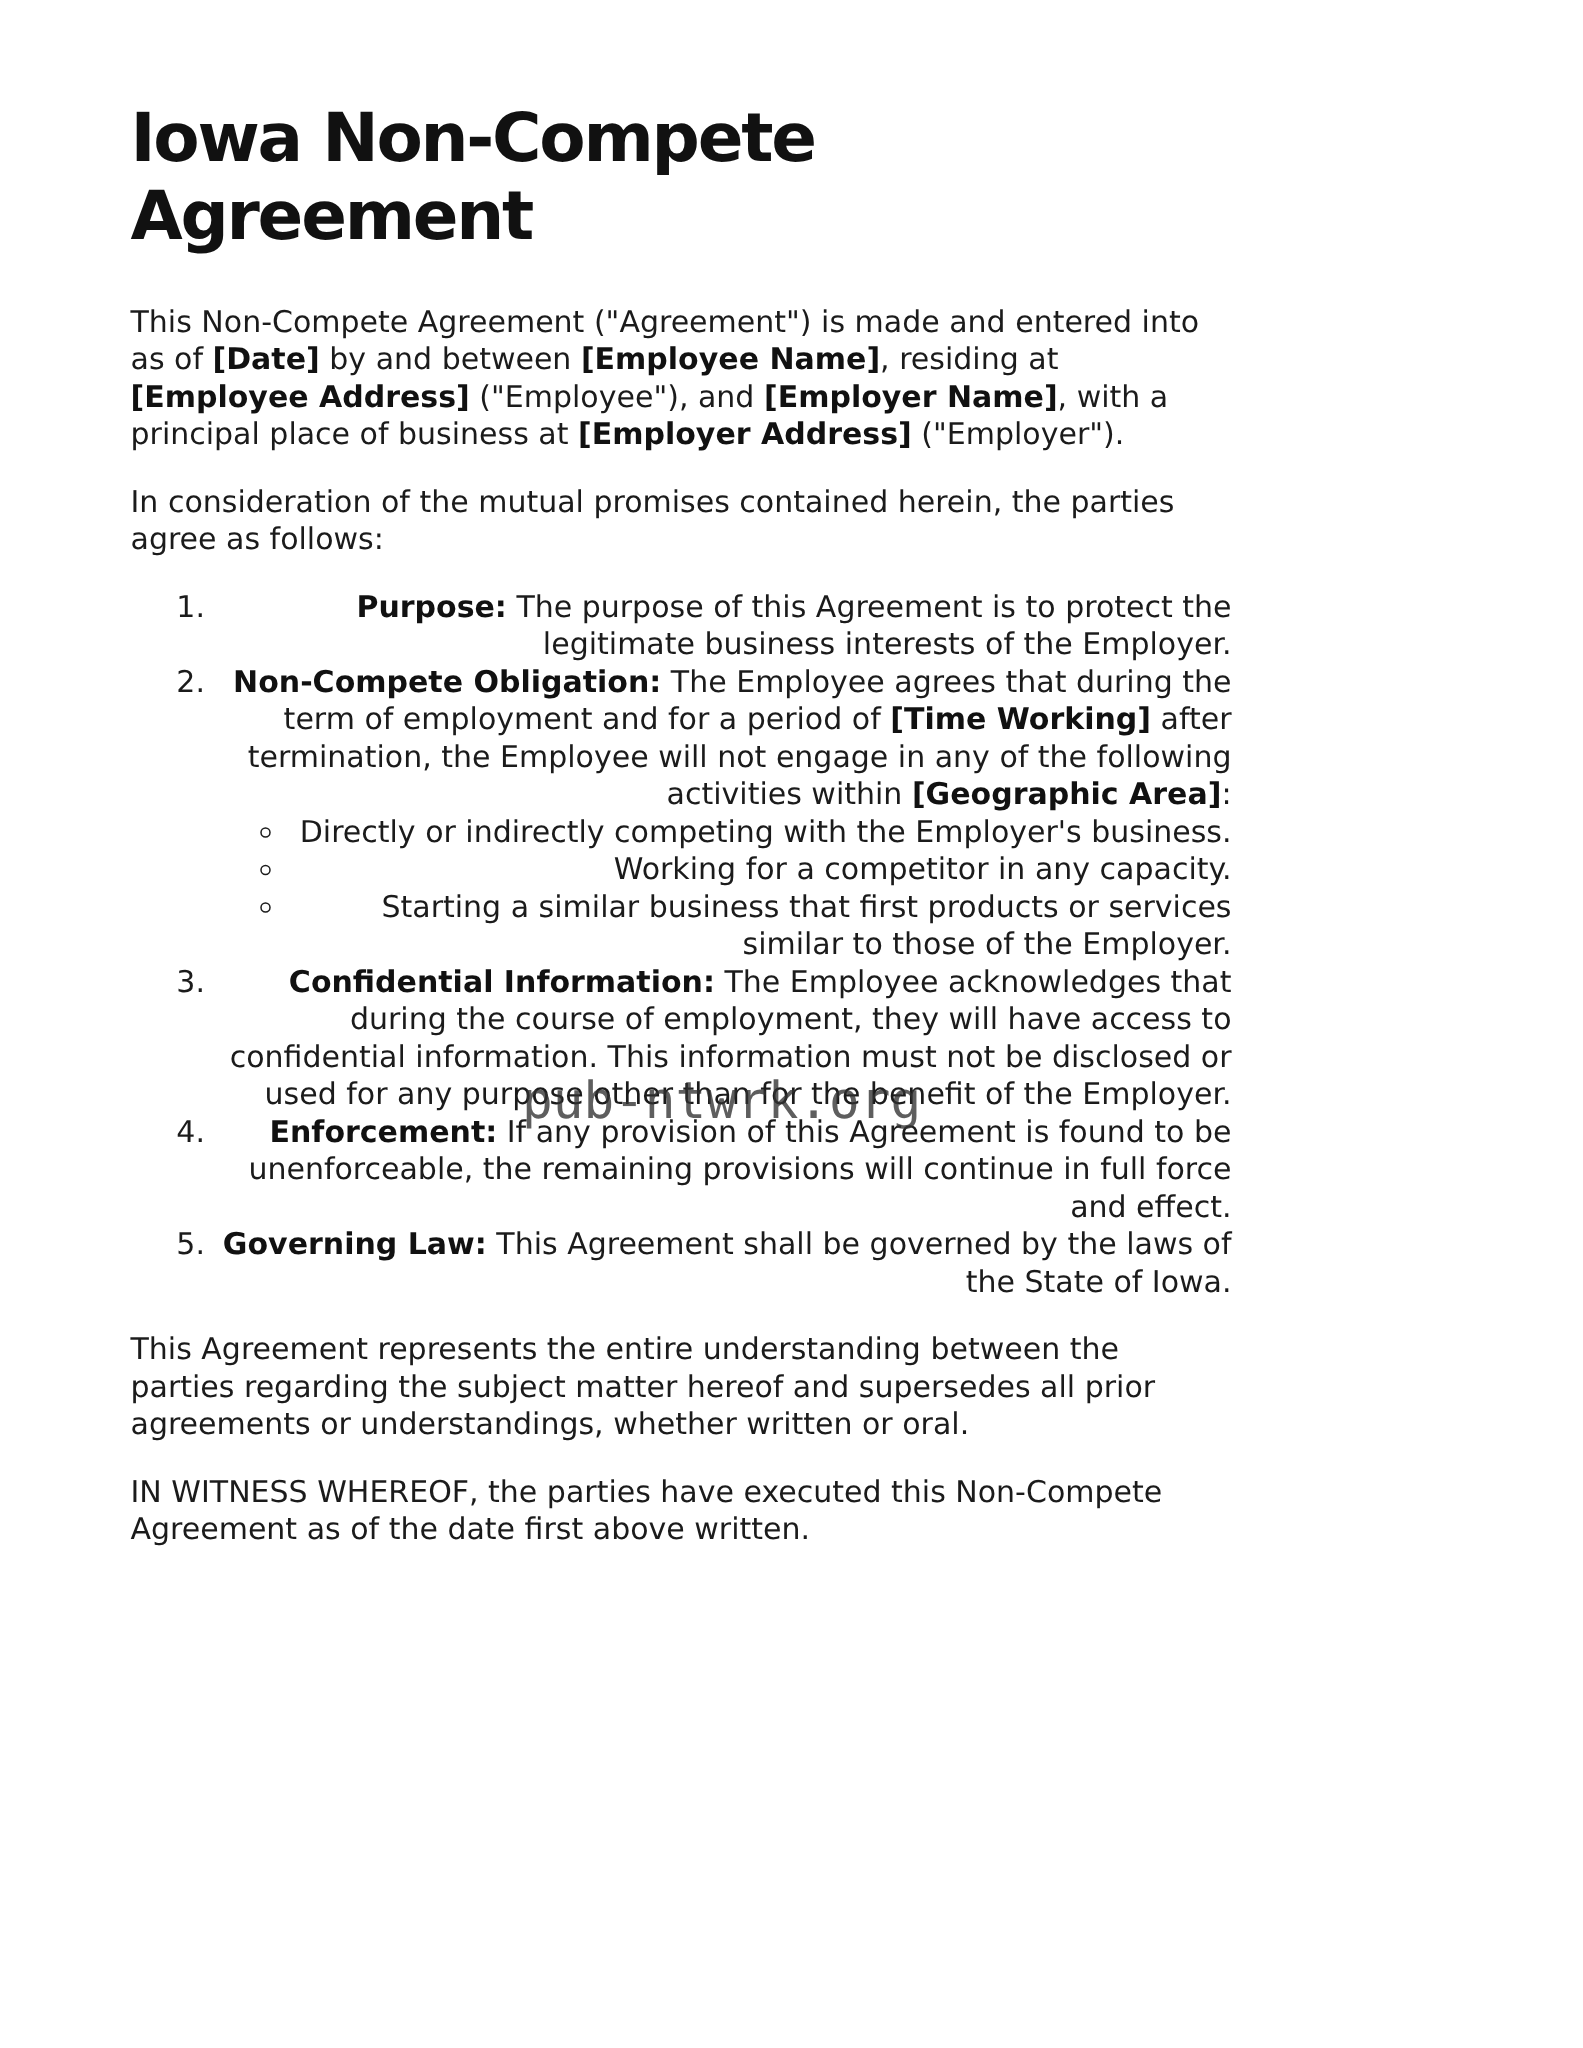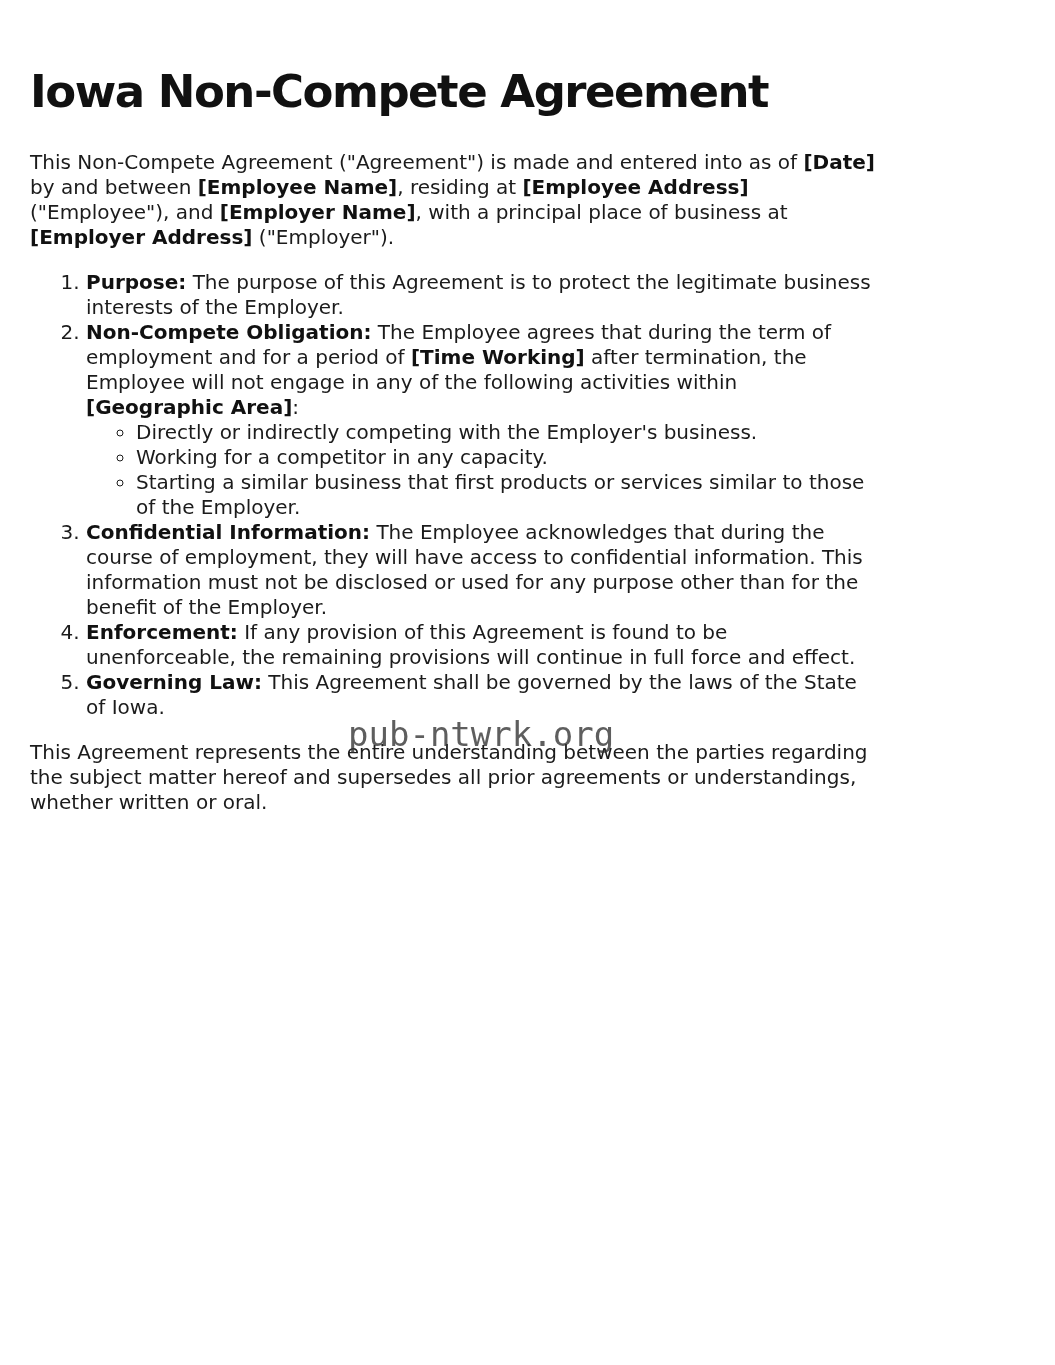--- a/index.html
+++ b/index.html
@@ -10,21 +10,21 @@
   body {
     width: 1055px;
     height: 1365px;
     overflow: hidden;
     position: relative;
     font-family: "DejaVu Sans", "Liberation Sans", sans-serif;
     color: #1b1b1b;
   }
   .page {
     position: relative;
-    padding: 0 30px;
+    padding: 0 87px;
     box-sizing: border-box;
     width: 908px;
   }
   h1.doc-title {
     font-family: "DejaVu Sans", "Liberation Sans", sans-serif;
     font-weight: bold;
     font-size: 45px;
     letter-spacing: -1.5px;
     color: #111111;
     margin: 66px 0 32px 0;
@@ -33,20 +33,21 @@
   p.body-text {
     font-size: 20px;
     line-height: 25px;
     margin: 20px 0;
   }
   ol.terms-list {
     margin: 8px 0;
     padding-left: 56px;
     font-size: 20px;
     line-height: 25px;
+    text-align: right;
   }
   ol.terms-list > li {
     margin: 0;
     padding: 0;
   }
   ul.sub-list {
     list-style-type: circle;
     margin: 0;
     padding-left: 50px;
     font-size: 20px;
@@ -82,36 +83,38 @@
 </style>
 </head>
 <body>
 
 <div class="page">
 
   <h1 class="doc-title">Iowa Non-Compete Agreement</h1>
 
   <p class="body-text"><span>This Non-Compete Agreement ("Agreement") is made and entered into as of </span><b>[Date]</b><span> by and between </span><b>[Employee Name]</b><span>, residing at </span><b>[Employee Address]</b><span> ("Employee"), and </span><b>[Employer Name]</b><span>, with a principal place of business at </span><b>[Employer Address]</b><span> ("Employer").</span></p>
 
+  <p class="body-text">In consideration of the mutual promises contained herein, the parties agree as follows:</p>
 
   <ol class="terms-list">
     <li><b>Purpose:</b><span> The purpose of this Agreement is to protect the legitimate business interests of the Employer.</span></li>
     <li>
       <span><b>Non-Compete Obligation:</b><span> The Employee agrees that during the term of employment and for a period of </span><b>[Time Working]</b><span> after termination, the Employee will not engage in any of the following activities within </span><b>[Geographic Area]</b><span>:</span></span>
       <ul class="sub-list">
         <li>Directly or indirectly competing with the Employer's business.</li>
         <li>Working for a competitor in any capacity.</li>
         <li>Starting a similar business that first products or services similar to those of the Employer.</li>
       </ul>
     </li>
     <li><b>Confidential Information:</b><span> The Employee acknowledges that during the course of employment, they will have access to confidential information. This information must not be disclosed or used for any purpose other than for the benefit of the Employer.</span></li>
     <li><b>Enforcement:</b><span> If any provision of this Agreement is found to be unenforceable, the remaining provisions will continue in full force and effect.</span></li>
     <li><b>Governing Law:</b><span> This Agreement shall be governed by the laws of the State of Iowa.</span></li>
   </ol>
 
   <p class="body-text">This Agreement represents the entire understanding between the parties regarding the subject matter hereof and supersedes all prior agreements or understandings, whether written or oral.</p>
 
+  <p class="body-text">IN WITNESS WHEREOF, the parties have executed this Non-Compete Agreement as of the date first above written.</p>
 
 
 
   <div class="watermark">pub-ntwrk.org</div>
 
 </div>
 
 </body></html>

